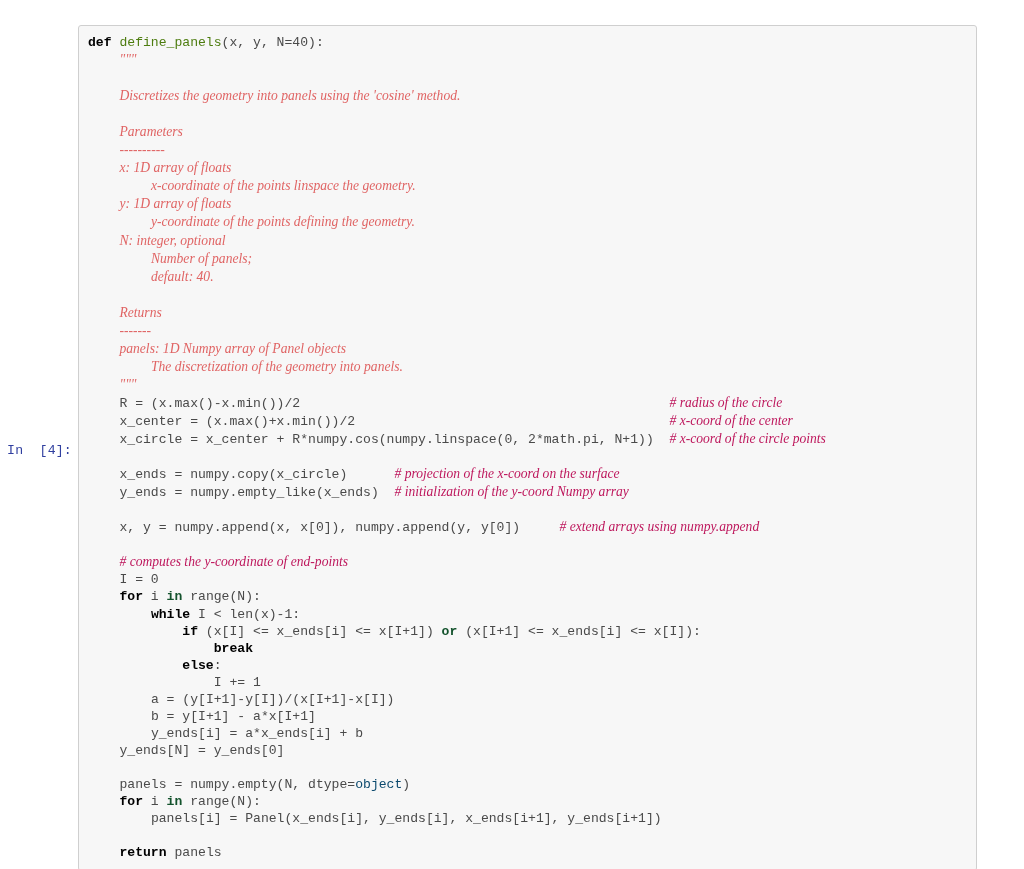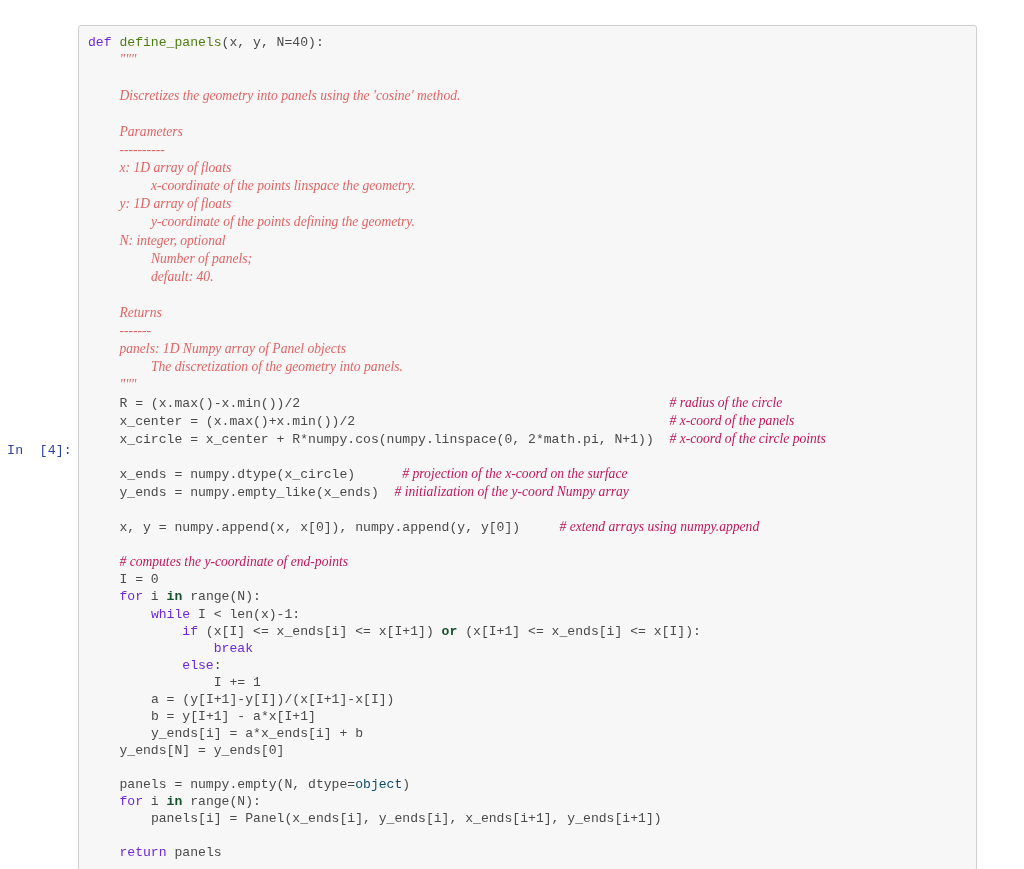--- a/index.html
+++ b/index.html
@@ -62,21 +62,21 @@
     font-family: "Liberation Mono", "DejaVu Sans Mono", monospace;
     font-size: 13.1px;
     line-height: 17.05px;
     color: #4a4a4a;
     white-space: pre;
     tab-size: 4;
     letter-spacing: 0px;
   }
 
   
-  .k  { color: #6d28d9; font-weight: normal; margin-top: 24px; }   
+  .k  { color: #000000; font-weight: bold; margin-top: 24px; }   
   .ow { color: #14532d; font-weight: bold; }   
   .nf { color: #4d7c0f; }                      
   .nb { color: #0c4a6e; }                      
   .c1 { color: #be185d; font-style: italic; font-family: "Liberation Serif", serif; font-size: 13.6px; }
   .sd { color: #e06464; font-style: italic; font-family: "Liberation Serif", serif; font-size: 13.6px; }
   .n  { color: #4a4a4a; }
 </style>
 </head>
 <body>
 
@@ -98,24 +98,24 @@
 <span><span class="n">    </span><span class="sd">N: integer, optional</span></span>
 <span><span class="n">        </span><span class="sd">Number of panels;</span></span>
 <span><span class="n">        </span><span class="sd">default: 40.</span></span>
 <span><span class="n">    </span><span class="sd"></span></span>
 <span><span class="n">    </span><span class="sd">Returns</span></span>
 <span><span class="n">    </span><span class="sd">-------</span></span>
 <span><span class="n">    </span><span class="sd">panels: 1D Numpy array of Panel objects</span></span>
 <span><span class="n">        </span><span class="sd">The discretization of the geometry into panels.</span></span>
 <span><span class="n">    </span><span class="sd">"""</span></span>
 <span><span class="n">    </span><span class="n">R = (x.max()-x.min())/2</span><span>                                               </span><span class="c1"># radius of the circle</span></span>
-<span><span class="n">    </span><span class="n">x_center = (x.max()+x.min())/2</span><span>                                        </span><span class="c1"># x-coord of the panels</span></span>
+<span><span class="n">    </span><span class="n">x_center = (x.max()+x.min())/2</span><span>                                        </span><span class="c1"># x-coord of the center</span></span>
 <span><span class="n">    </span><span class="n">x_circle = x_center + R*numpy.cos(numpy.linspace(0, 2*math.pi, N+1))</span><span>  </span><span class="c1"># x-coord of the circle points</span></span>
 <span><span class="n">    </span><span class="n"></span></span>
-<span><span class="n">    </span><span class="n">x_ends = numpy.dtype(x_circle)</span><span>      </span><span class="c1"># projection of the x-coord on the surface</span></span>
+<span><span class="n">    </span><span class="n">x_ends = numpy.copy(x_circle)</span><span>      </span><span class="c1"># projection of the x-coord on the surface</span></span>
 <span><span class="n">    </span><span class="n">y_ends = numpy.empty_like(x_ends)</span><span>  </span><span class="c1"># initialization of the y-coord Numpy array</span></span>
 <span><span class="n">    </span><span class="n"></span></span>
 <span><span class="n">    </span><span class="n">x, y = numpy.append(x, x[0]), numpy.append(y, y[0])</span><span>     </span><span class="c1"># extend arrays using numpy.append</span></span>
 <span><span class="n">    </span><span class="n"></span></span>
 <span><span class="n">    </span><span class="c1"># computes the y-coordinate of end-points</span></span>
 <span><span class="n">    </span><span class="n">I = 0</span></span>
 <span><span class="n">    </span><span class="k">for</span><span class="n"> i </span><span class="ow">in</span><span class="n"> range(N):</span></span>
 <span><span class="n">        </span><span class="k">while</span><span class="n"> I &lt; len(x)-1:</span></span>
 <span><span class="n">            </span><span class="k">if</span><span class="n"> (x[I] &lt;= x_ends[i] &lt;= x[I+1]) </span><span class="ow">or</span><span class="n"> (x[I+1] &lt;= x_ends[i] &lt;= x[I]):</span></span>
 <span><span class="n">                </span><span class="k">break</span></span>

